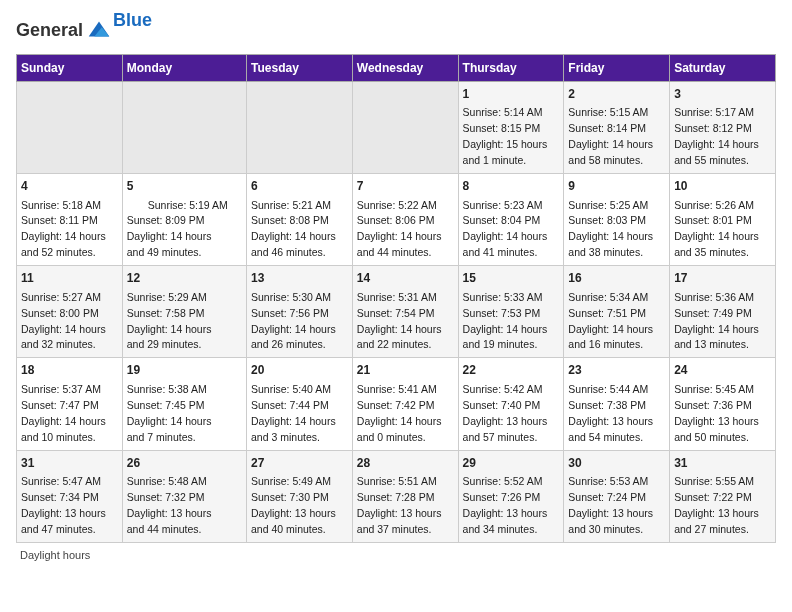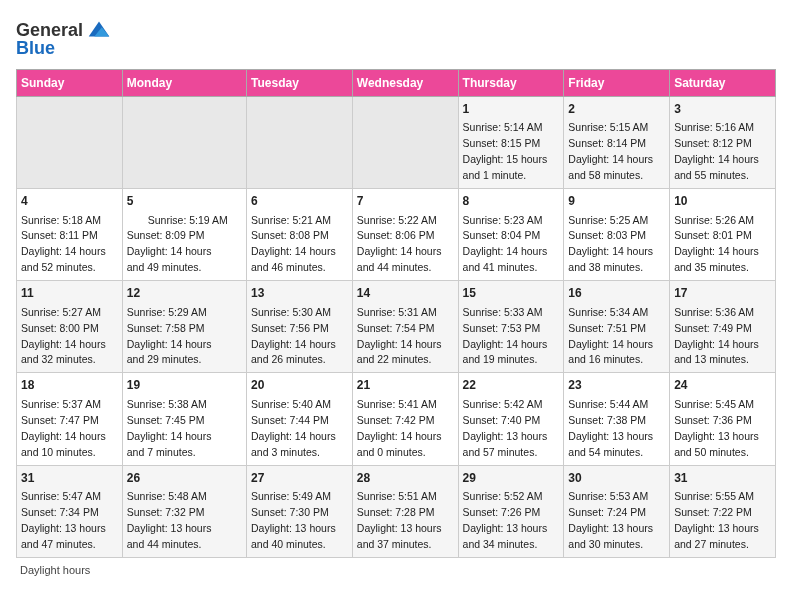--- a/index.html
+++ b/index.html
@@ -48,21 +48,21 @@
       font-size: 16px;
       color: #333;
       font-weight: bold;
     }
     table {
       width: 100%;
       border-collapse: collapse;
       font-size: 11px;
     }
     thead tr th {
-      background-color: #ec4899;
+      background-color: #4c1d95;
       color: #fff;
       padding: 6px 4px;
       text-align: left;
       font-size: 12px;
       font-weight: bold;
       border: 1px solid #aaa;
     }
     tbody tr td {
       vertical-align: top;
       padding: 4px 4px;
@@ -96,21 +96,21 @@
       color: #444;
       text-align: left;
       padding-left: 4px;
     }
   </style>
 </head>
 <body>
 
 <div class="header-area">
   <div class="logo">
-    <div style="display:flex;flex-direction:column;align-items:flex-start;">
+    <div style="display:flex;flex-direction:row;align-items:flex-start;">
       <div style="display:flex;align-items:center;">
         <span class="logo-text-general">General</span>
         <svg class="logo-icon" viewBox="0 0 30 30" xmlns="http://www.w3.org/2000/svg">
           <polygon points="4,22 15,6 26,22" fill="#1a6bbf"></polygon>
           <polygon points="10,22 18,12 26,22" fill="#3399dd"></polygon>
         </svg>
       </div>
       <span class="logo-text-blue" style="margin-top:-6px;margin-left:0;">Blue</span>
     </div>
   </div>
@@ -135,21 +135,21 @@
         <td class="empty-cell"></td>
         <td class="empty-cell"></td>
         <td><span class="day-number">1</span><span class="day-info" style="white-space: pre-line;">Sunrise: 5:14 AM
 Sunset: 8:15 PM
 Daylight: 15 hours
 and 1 minute.</span></td>
         <td><span class="day-number">2</span><span class="day-info" style="white-space: pre-line;">Sunrise: 5:15 AM
 Sunset: 8:14 PM
 Daylight: 14 hours
 and 58 minutes.</span></td>
-        <td><span class="day-number">3</span><span class="day-info" style="white-space: pre-line;">Sunrise: 5:16 AM
+        <td><span class="day-number">3</span><span class="day-info" style="white-space: pre-line;">Sunrise: 5:17 AM
 Sunset: 8:12 PM
 Daylight: 14 hours
 and 55 minutes.</span></td>
       </tr>
       <tr>
         <td><span class="day-number">4</span><span class="day-info" style="white-space: pre-line;">Sunrise: 5:18 AM
 Sunset: 8:11 PM
 Daylight: 14 hours
 and 52 minutes.</span></td>
         <td><span class="day-number">5</span><span class="day-info" style="white-space: pre-line; margin-left: 21px;">Sunrise: 5:19 AM

